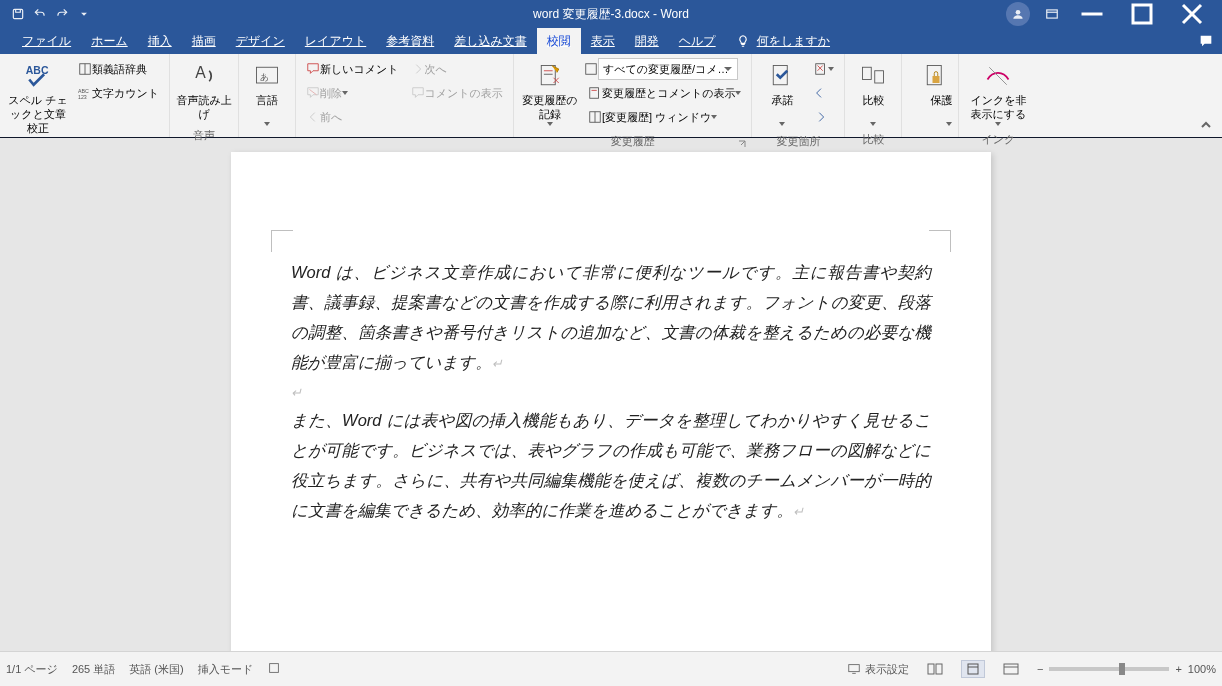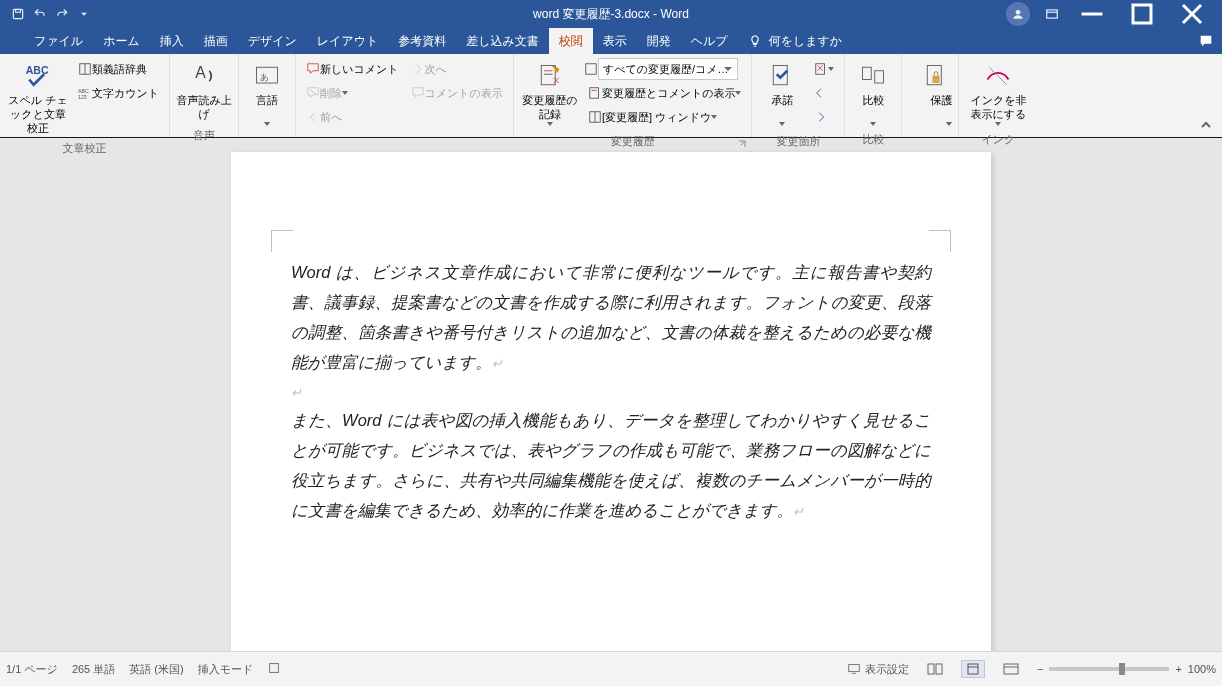--- a/index.html
+++ b/index.html
@@ -4,23 +4,23 @@
 <style>
 * { margin: 0; padding: 0; box-sizing: border-box; font-family: "Yu Gothic UI", "Meiryo", sans-serif; }
 body { background: #e6e6e6; width: 1222px; height: 686px; overflow: hidden; display: flex; flex-direction: column; }
 .titlebar { background: #2b579a; color: #fff; height: 28px; display: flex; align-items: center; position: relative; }
 .titlebar .left-controls { display: flex; align-items: center; gap: 6px; padding-left: 10px; }
 .titlebar .title { position: absolute; left: 50%; transform: translateX(-50%); font-size: 12px; }
 .titlebar .right-controls { margin-left: auto; display: flex; align-items: center; gap: 14px; padding-right: 12px; }
 .titlebar .ico { width: 16px; height: 16px; display: inline-flex; align-items: center; justify-content: center; opacity: .9; }
 .titlebar .ico svg { width: 14px; height: 14px; }
 .titlebar .winbtn { width: 36px; height: 28px; display: inline-flex; align-items: center; justify-content: center; }
-.tabbar { background: #2b579a; color: #fff; height: 26px; display: flex; align-items: stretch; padding-left: 24px; }
+.tabbar { background: #2b579a; color: #fff; height: 26px; display: flex; align-items: stretch; padding-left: 12px; text-decoration: underline; }
 .tabbar .tab { padding: 0 10px; display: flex; align-items: center; font-size: 12px; cursor: pointer; }
-.tabbar .tab.active { background: #f3f3f3; color: #c2410c; }
+.tabbar .tab.active { background: #f3f3f3; color: #1d4ed8; }
 .tabbar .tell { display: flex; align-items: center; gap: 7px; padding: 0 10px; font-size: 12px; }
 .tabbar .tell svg { width: 14px; height: 14px; }
 .tabbar .spacer { flex: 1; }
 .tabbar .feedback { width: 32px; display: flex; align-items: center; justify-content: center; }
 .tabbar .feedback svg { width: 16px; height: 16px; fill: #fff; }
 .ribbon { background: #f3f3f3; border-bottom: 1px solid #0f172a; height: 84px; display: flex; align-items: stretch; position: relative; }
 .ribbon .group { border-right: 1px solid #e0e0e0; display: flex; flex-direction: column; }
 .ribbon .group-body { flex: 1; display: flex; align-items: flex-start; padding: 4px 6px; gap: 4px; }
 .ribbon .group-label { font-size: 11px; color: #666; text-align: center; padding: 2px 0 3px; position: relative; }
 .ribbon .group-label .launcher { position: absolute; right: 4px; bottom: 3px; width: 10px; height: 10px; }
@@ -163,21 +163,20 @@
           </div>
         <div class="small-btn">
             <svg viewBox="0 0 16 16">
               <text x="0" y="8" font-size="6" fill="#555">ABC</text>
               <text x="0" y="15" font-size="6" fill="#555">123</text>
             </svg>
             <span>文字カウント</span>
           </div>
       </div>
     </div>
-    <div class="group-label"><span>文章校正</span></div>
   </div>
 
   <div class="group">
     <div class="group-body">
       <div class="big-btn" style="width:56px;">
         <div class="bicon">
             <svg viewBox="0 0 32 32">
               <text x="6" y="18" font-size="18" fill="#444" font-family="serif">A</text>
               <path d="M22 10c3 3 3 9 0 12" stroke="#444" fill="none" stroke-width="2"></path>
             </svg>

